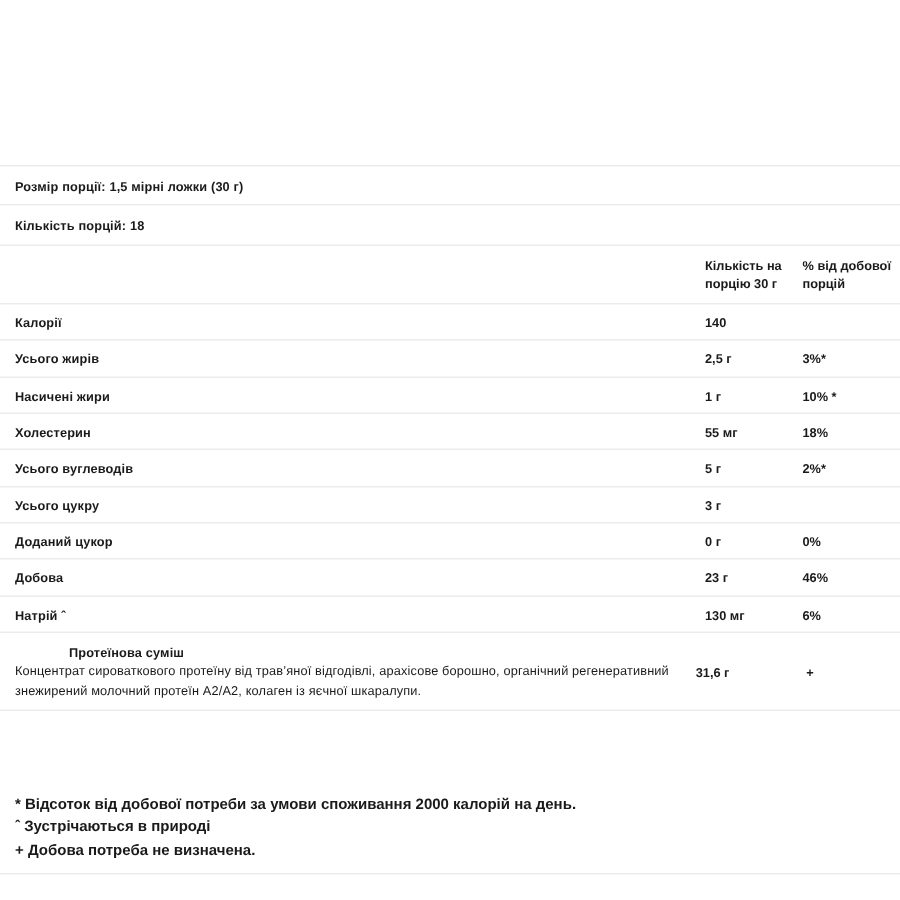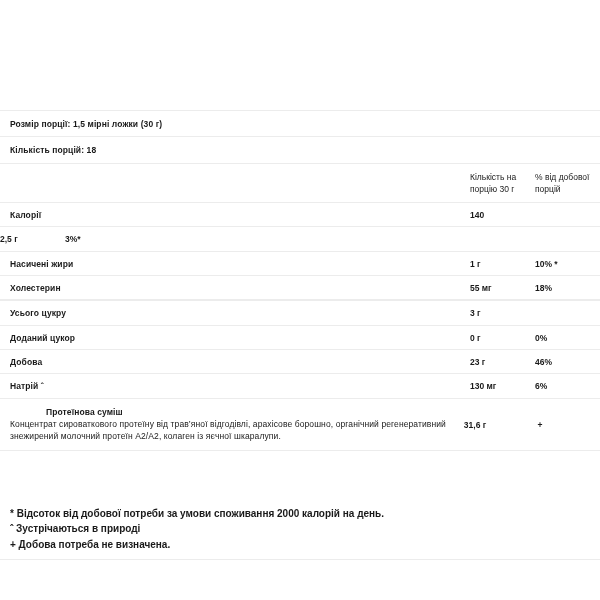--- a/index.html
+++ b/index.html
@@ -78,21 +78,21 @@
   .header-row {
     padding: 7px 0 6px 0;
     align-items: flex-start;
   }
   .header-row .cell-label {
     width: 470px;
   }
   .header-row .cell-amount,
   .header-row .cell-dv {
     font-size: 8.5px;
-    font-weight: normal;
+    font-weight: bold;
     line-height: 1.5;
   }
 
   .blend-row {
     padding: 7px 0 7px 0;
   }
   .blend-row .cell-label {
     font-weight: normal;
   }
   .blend-title {
@@ -152,39 +152,45 @@
   <div class="rule"></div>
 
   <div class="row">
     <div class="cell-label">Калорії</div>
     <div class="cell-amount">140</div>
     <div class="cell-dv"></div>
   </div>
   <div class="rule"></div>
 
   <div class="row">
+    <div class="cell-label">Усього жирів</div>
     <div class="cell-amount">2,5 г</div>
     <div class="cell-dv">3%*</div>
   </div>
   <div class="rule"></div>
 
   <div class="row">
     <div class="cell-label">Насичені жири</div>
     <div class="cell-amount">1 г</div>
     <div class="cell-dv">10% *</div>
   </div>
   <div class="rule"></div>
 
   <div class="row">
     <div class="cell-label">Холестерин</div>
     <div class="cell-amount">55 мг</div>
     <div class="cell-dv">18%</div>
   </div>
   <div class="rule"></div>
 
+  <div class="row">
+    <div class="cell-label">Усього вуглеводів</div>
+    <div class="cell-amount">5 г</div>
+    <div class="cell-dv">2%*</div>
+  </div>
   <div class="rule"></div>
 
   <div class="row">
     <div class="cell-label">Усього цукру</div>
     <div class="cell-amount">3 г</div>
     <div class="cell-dv"></div>
   </div>
   <div class="rule"></div>
 
   <div class="row">

